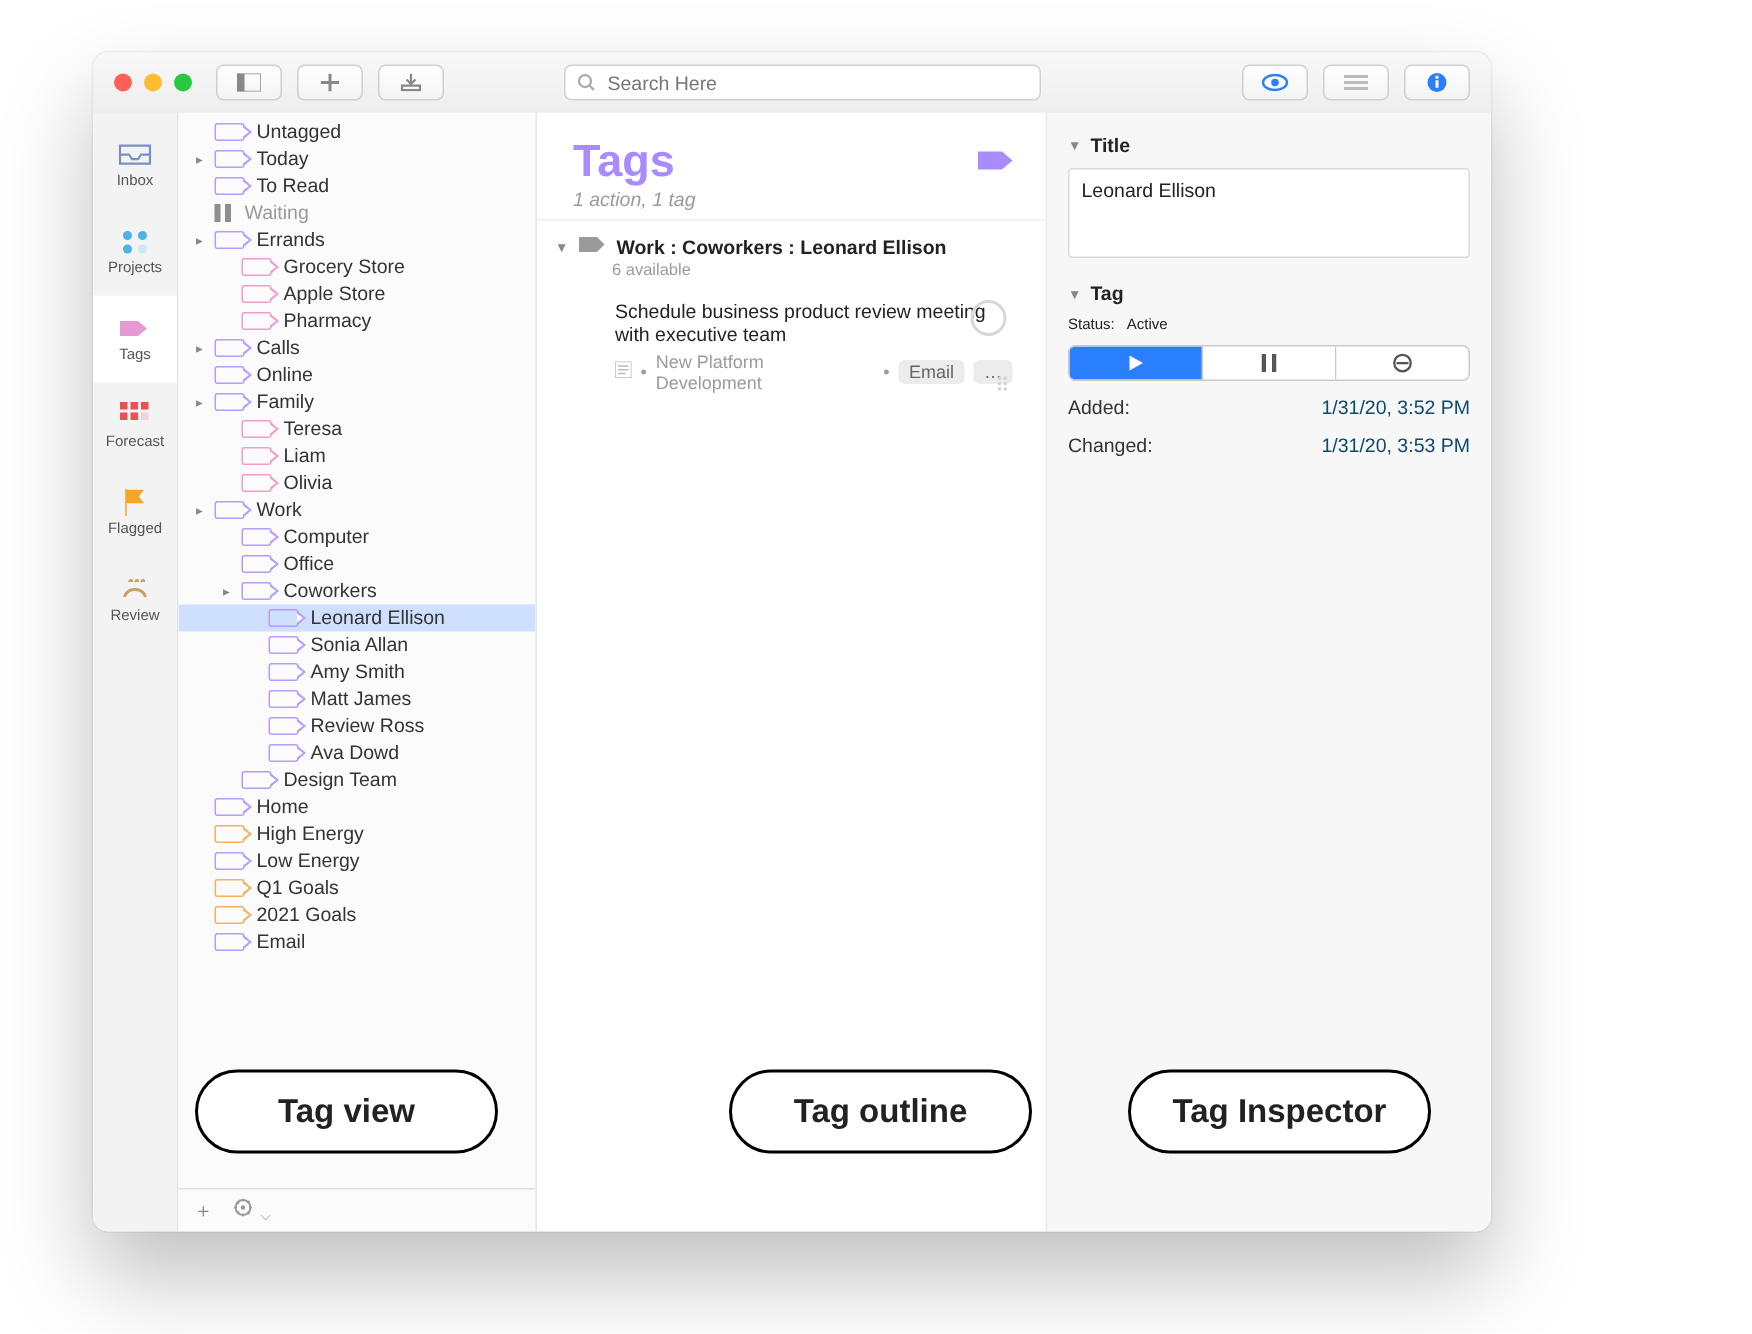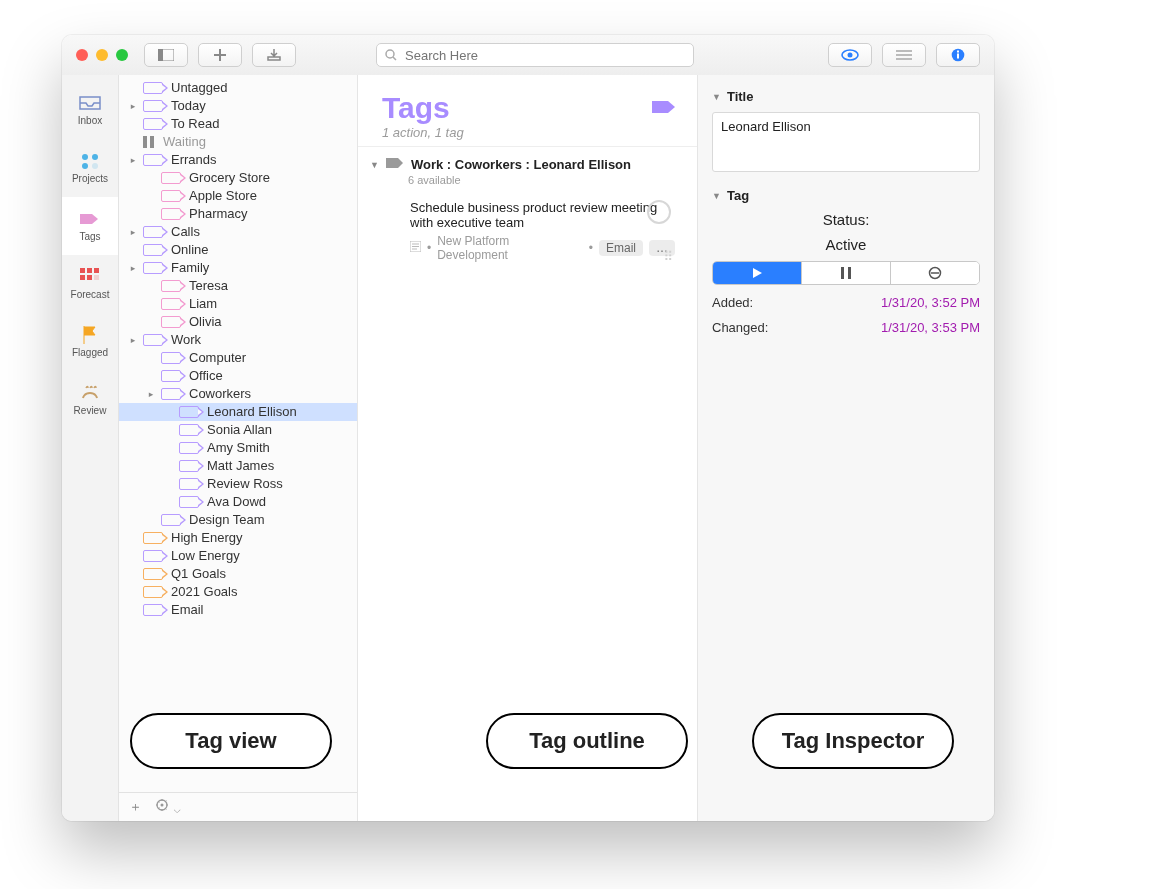--- a/index.html
+++ b/index.html
@@ -45,27 +45,27 @@
   .taskline{font-size:13px;color:#222;max-width:340px;}
   .taskmeta{display:flex;align-items:center;gap:6px;font-size:12px;color:#9b9b9b;margin-top:4px;}
   .pill{background:#ececec;border-radius:4px;padding:1px 7px;font-size:12px;color:#666;}
   .status-circle{position:absolute;right:16px;top:8px;width:20px;height:20px;border:2px solid #d7d7d7;border-radius:50%;}
   .drag{position:absolute;right:16px;bottom:6px;color:#d0d0d0;font-size:13px;letter-spacing:-2px;}
   
   .inspector{width:268px;border-left:1px solid #e5e5e5;background:#f7f7f7;padding:10px 14px;}
   .insp-sec{font-weight:700;font-size:13px;display:flex;align-items:center;gap:6px;margin:4px 0 8px;}
   .insp-sec .d{color:#888;font-size:9px;}
   .titlebox{background:#fff;border:1px solid #d9d9d9;border-radius:3px;height:46px;padding:6px 8px;font-size:13px;}
-  .statusrow{display:flex;align-items:center;gap:8px;margin:8px 0;font-size:15px;flex-direction:column;}
+  .statusrow{display:flex;align-items:center;gap:8px;margin:8px 0;font-size:10px;}
   .seg{display:flex;border:1px solid #c8c8c8;border-radius:5px;overflow:hidden;height:22px;}
   .seg div{flex:1;display:flex;align-items:center;justify-content:center;border-right:1px solid #c8c8c8;background:#fff;}
   .seg div:last-child{border-right:none;}
   .seg .on{background:#2a7fff;color:#fff;}
   .meta{display:flex;justify-content:space-between;font-size:13px;margin-top:10px;color:#333;}
-  .meta .v{color:#a21caf;}
+  .meta .v{color:#0c4a6e;}
   
   .callout{position:absolute;border:2px solid #000;border-radius:28px;height:52px;display:flex;align-items:center;justify-content:center;font-size:22px;font-weight:600;background:#fff;}
 </style>
 </head>
 <body>
 
 <div class="stage">
   <div class="window">
 
     <div class="toolbar">
@@ -376,20 +376,28 @@
               </span>
               <span>Ava Dowd</span>
             </div>
             <div class="treerow">
               <span class="disc" style="margin-left: 26px; width: 12px;"></span>
               <span class="tagicon" style="width: 18px; height: 10px; border: 1.5px solid rgb(183, 156, 255); border-radius: 2px; margin-left: 4px; margin-right: 8px; position: relative; flex-shrink: 0;">
                 <span style="position: absolute; right: -6px; top: 0px; width: 0px; height: 0px; border-top: 5px solid transparent; border-bottom: 5px solid transparent; border-left: 6px solid rgb(183, 156, 255);"></span>
                 <span style="position: absolute; right: -4px; top: 1.5px; width: 0px; height: 0px; border-top: 3.5px solid transparent; border-bottom: 3.5px solid transparent; border-left: 4px solid rgb(251, 251, 251);"></span>
               </span>
               <span>Design Team</span>
+            </div>
+            <div class="treerow">
+              <span class="disc" style="margin-left: 8px; width: 12px;"></span>
+              <span class="tagicon" style="width: 18px; height: 10px; border: 1.5px solid rgb(183, 156, 255); border-radius: 2px; margin-left: 4px; margin-right: 8px; position: relative; flex-shrink: 0;">
+                <span style="position: absolute; right: -6px; top: 0px; width: 0px; height: 0px; border-top: 5px solid transparent; border-bottom: 5px solid transparent; border-left: 6px solid rgb(183, 156, 255);"></span>
+                <span style="position: absolute; right: -4px; top: 1.5px; width: 0px; height: 0px; border-top: 3.5px solid transparent; border-bottom: 3.5px solid transparent; border-left: 4px solid rgb(251, 251, 251);"></span>
+              </span>
+              <span>Home</span>
             </div>
             <div class="treerow">
               <span class="disc" style="margin-left: 8px; width: 12px;"></span>
               <span class="tagicon" style="width: 18px; height: 10px; border: 1.5px solid rgb(247, 176, 96); border-radius: 2px; margin-left: 4px; margin-right: 8px; position: relative; flex-shrink: 0;">
                 <span style="position: absolute; right: -6px; top: 0px; width: 0px; height: 0px; border-top: 5px solid transparent; border-bottom: 5px solid transparent; border-left: 6px solid rgb(247, 176, 96);"></span>
                 <span style="position: absolute; right: -4px; top: 1.5px; width: 0px; height: 0px; border-top: 3.5px solid transparent; border-bottom: 3.5px solid transparent; border-left: 4px solid rgb(251, 251, 251);"></span>
               </span>
               <span>High Energy</span>
             </div>
             <div class="treerow">

